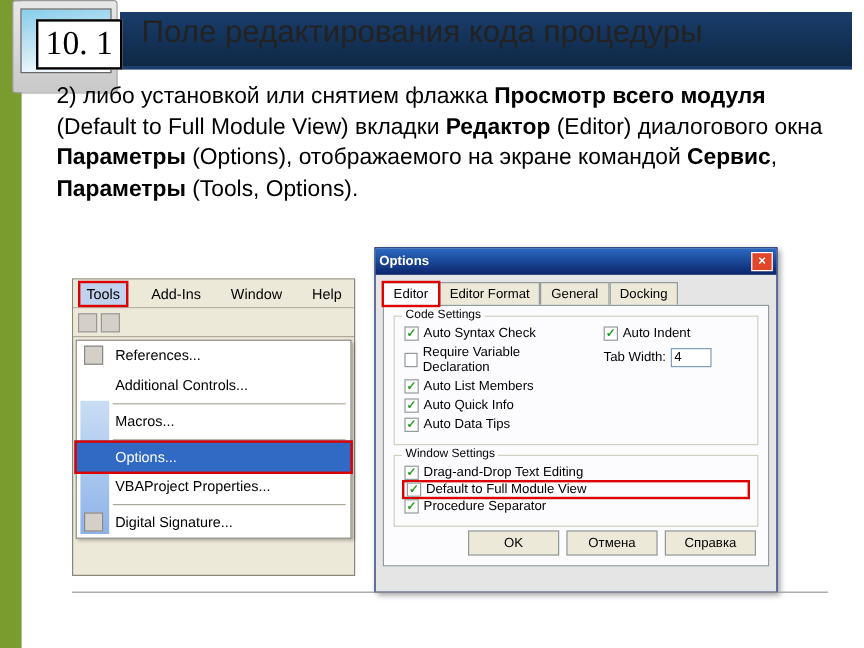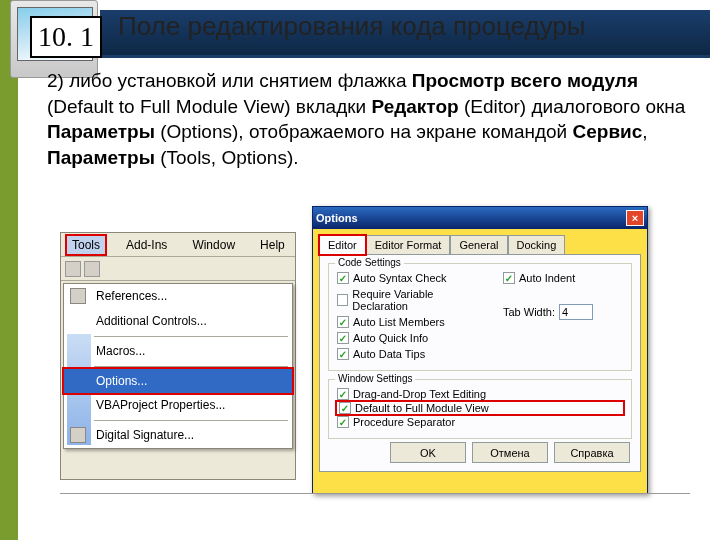--- a/index.html
+++ b/index.html
@@ -20,36 +20,36 @@
 .menubar .red{border:2px solid #d00;padding:2px 5px}
 .toolbar{height:24px;background:#ece9d8;border-bottom:1px solid #aca899;display:flex;align-items:center;padding:0 4px;gap:3px}
 .tbico{width:16px;height:16px;background:#d4d0c8;border:1px solid #999}
 .dropdown{background:#fff;border:1px solid #8a867a;margin:2px;box-shadow:2px 2px 3px rgba(0,0,0,0.3)}
 .dd-side{position:absolute;left:3px;top:50px;width:24px;bottom:3px;background:linear-gradient(#c9ddf4,#8db3e8)}
 .dd-item{padding:5px 8px 5px 32px;border-bottom:1px solid transparent;position:relative}
 .dd-sep{height:1px;background:#aca899;margin:2px 4px 2px 30px}
 .dd-item.sel{background:#316ac5;color:#fff;border:2px solid #d00;margin:-2px}
 .dd-item.sel::after{content:"";position:absolute;right:-4px;top:-4px;bottom:-4px;width:4px}
 .dd-ico{position:absolute;left:6px;top:4px;width:16px;height:16px;background:#d4d0c8;border:1px solid #888}
-.options-win{position:absolute;left:312px;top:206px;width:336px;height:288px;background:#fde047;border:1px solid #0a246a;font-size:11px;box-shadow:2px 2px 5px rgba(0,0,0,0.4)}
+.options-win{position:absolute;left:312px;top:206px;width:336px;height:288px;background:#e5e5e5;border:1px solid #0a246a;font-size:11px;box-shadow:2px 2px 5px rgba(0,0,0,0.4)}
 .titlebar{height:22px;background:linear-gradient(#2a6ac1,#0a246a);display:flex;align-items:center;justify-content:space-between;padding:0 3px;color:#fff;font-weight:bold}
 .closebtn{width:18px;height:16px;background:#e24528;border:1px solid #fff;display:flex;align-items:center;justify-content:center;color:#fff;font-size:11px;font-weight:bold}
 .tabs{display:flex;padding:6px 6px 0 6px;gap:0}
 .tab{padding:3px 8px;background:#ece9d8;border:1px solid #919b9c;border-bottom:none;font-size:11px;position:relative}
 .tab.active{background:#fcfcfe;z-index:2;border-bottom:1px solid #fcfcfe;margin-bottom:-1px}
 .tab.red{outline:2px solid #d00;outline-offset:-1px}
 .tab-panel{margin:0 6px 6px 6px;background:#fcfcfe;border:1px solid #919b9c;padding:8px;height:218px;position:relative}
 .fieldset{border:1px solid #d0d0bf;padding:6px 8px 8px 8px;margin-bottom:8px;position:relative}
 .fieldset-title{position:absolute;top:-7px;left:6px;background:#fcfcfe;padding:0 3px;font-size:10px}
 .chk-row{display:flex;align-items:center;gap:4px;padding:2px 0;font-size:11px}
 .chk{width:12px;height:12px;background:#fff;border:1px solid #919b9c;display:inline-flex;align-items:center;justify-content:center;font-size:10px;color:#21a121;font-weight:bold}
 .cs-cols{display:flex;gap:20px}
 .cs-left{flex:1}
 .cs-right{width:120px}
-.tabwidth{display:flex;align-items:center;gap:4px;margin-top:18px}
+.tabwidth{display:flex;align-items:center;gap:4px;margin-top:4px}
 .tabwidth input{width:34px;height:16px;border:1px solid #7f9db9;font-size:11px;padding:0 2px}
 .redbox{border:2px solid #d00;margin:-2px;padding:0 2px}
 .btnrow{position:absolute;bottom:8px;right:10px;display:flex;gap:6px}
 .winbtn{width:76px;height:21px;background:#ece9d8;border:1px solid #919b9c;font-size:11px;display:flex;align-items:center;justify-content:center}
 </style>
 </head>
 <body>
 
 <div class="leftbar"></div>
 <div class="monitor">

